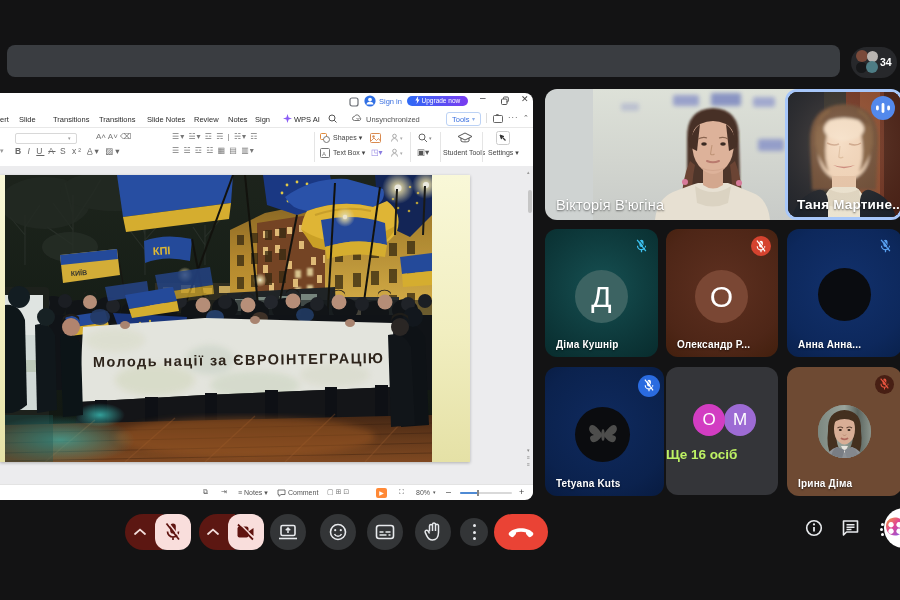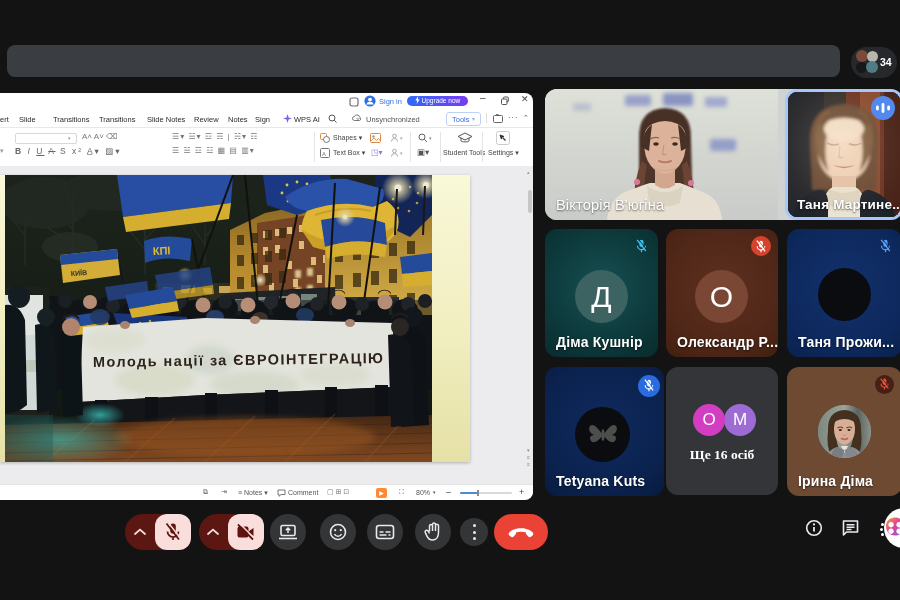--- a/index.html
+++ b/index.html
@@ -8,21 +8,21 @@
   .abs{position:absolute;}
   
   #topbar{left:7px;top:45px;width:833px;height:32px;background:#3a3d41;border-radius:8px;}
   #countpill{left:851px;top:47px;width:46px;height:31px;background:#27282b;border-radius:16px;}
   #countpill .av{position:absolute;border-radius:50%;}
   #count24{position:absolute;left:29px;top:9px;color:#fff;font-size:10.5px;font-weight:bold;}
   
   #wps{left:0;top:93px;width:533px;height:406px;background:#fff;border-radius:0 8px 8px 0;}
   
   .tile{position:absolute;border-radius:12px;overflow:hidden;}
-  .name{position:absolute;left:11px;bottom:7px;color:#fff;font-size:14px;font-weight:bold;
+  .name{position:absolute;left:11px;bottom:7px;color:#fff;font-size:10px;font-weight:bold;
         text-shadow:0 1px 2px rgba(0,0,0,.6);letter-spacing:.2px;white-space:nowrap;}
   .avcirc{position:absolute;border-radius:50%;display:flex;align-items:center;justify-content:center;
           color:#fff;}
 </style>
 </head>
 <body>
 <div id="topbar" class="abs"></div>
 <div id="countpill" class="abs">
   <div class="av" style="left:5px;top:3px;width:12px;height:12px;background:#7a4a3a;"></div>
   <div class="av" style="left:16px;top:4px;width:11px;height:11px;background:#b8b4b0;"></div>
@@ -86,21 +86,21 @@
       <rect x="0.5" y="1.5" width="9" height="7" rx="1" fill="none" stroke="#555" stroke-width="0.9"></rect>
       <path d="M3 1 l2 -1 l0 2" fill="none" stroke="#555" stroke-width="0.9"></path>
     </svg>
     <span class="abs" style="left:508px;top:3px;color:#555;letter-spacing:1px;">···</span>
     <span class="abs" style="left:523px;top:4px;color:#555;font-size:7px;">⌃</span>
   </div>
 
   <div class="abs" id="toolbar" style="left:0;top:34px;width:533px;height:39px;border-top:1px solid #e8e8e8;border-bottom:1px solid #e2e2e2;background:#fff;color:#777;">
     <div class="abs" style="left:15px;top:5px;width:60px;height:9px;background:#fff;border:1px solid #d8d8d8;border-radius:2px;"></div>
     <div class="abs" style="left:68px;top:7px;font-size:5px;color:#999;">▾</div>
-    <div class="abs" style="left:82px;top:4px;font-size:8px;color:#777;">A˄ A˅ ⌫</div>
+    <div class="abs" style="left:96px;top:4px;font-size:8px;color:#777;">A˄ A˅ ⌫</div>
     <div class="abs" style="left:0px;top:19px;font-size:7px;color:#999;">▾</div>
     <div class="abs" style="left:15px;top:18px;font-size:8.5px;color:#666;letter-spacing:2px;"><b>B</b> <i>I</i> <u>U</u> <s>A</s> S x² A̲▾ ▨▾</div>
 
     <div class="abs" style="left:172px;top:4px;font-size:8px;color:#777;letter-spacing:1px;">☰▾ ☱▾ ☲ ☴ | ☵▾ ☶</div>
     <div class="abs" style="left:172px;top:18px;font-size:8px;color:#777;letter-spacing:1px;">☰ ☱ ☲ ☳ ▦ ▤ ▥▾</div>
     <div class="abs" style="left:314px;top:4px;width:1px;height:30px;background:#e5e5e5;"></div>
 
     <svg class="abs" style="left:320px;top:5px;" width="10" height="10" viewBox="0 0 10 10">
       <rect x="0.5" y="0.5" width="6" height="6" rx="1" fill="none" stroke="#e08a3c" stroke-width="1"></rect>
       <circle cx="6.5" cy="6.5" r="3" fill="#fff" stroke="#777" stroke-width="1"></circle>
@@ -524,21 +524,21 @@
     <span class="abs" style="left:416px;top:3.5px;">80%</span>
     <span class="abs" style="left:433px;top:4px;font-size:5px;">▾</span>
     <span class="abs" style="left:446px;top:2px;font-size:9px;color:#444;">–</span>
     <div class="abs" style="left:460px;top:6.5px;width:52px;height:2px;background:#d9d9d9;border-radius:1px;"></div>
     <div class="abs" style="left:460px;top:6.5px;width:19px;height:2px;background:#4e8ad4;border-radius:1px;"></div>
     <div class="abs" style="left:477px;top:4.5px;width:2px;height:6px;background:#888;"></div>
     <span class="abs" style="left:519px;top:1.5px;font-size:9px;color:#444;">+</span>
   </div>
 </div>
 
-<div class="tile" id="t-vika" style="left:545px;top:89px;width:274px;height:131px;background:#cfd3d2;">
+<div class="tile" id="t-vika" style="left:545px;top:89px;width:274px;height:131px;background:#cfd3d2;padding-left:48px;">
   <svg width="233" height="131" viewBox="0 0 233 131">
     <defs>
       <linearGradient id="vwall" x1="0" y1="0" x2="0" y2="1">
         <stop offset="0" stop-color="#dde1d8"></stop>
           <stop offset="0.55" stop-color="#d2d5cf"></stop>
           <stop offset="1" stop-color="#c8cbc8"></stop>
       </linearGradient>
       <filter id="vblur">
           <feGaussianBlur stdDeviation="2.2"></feGaussianBlur>
         </filter>
@@ -653,21 +653,21 @@
   <svg class="abs" style="right:10px;top:10px;" width="14" height="15" viewBox="0 0 20 22">
     <rect x="7.2" y="2.5" width="5.6" height="10" rx="2.8" fill="#fff"></rect>
     <path d="M4.5 10.5 a5.5 5.5 0 0 0 11 0" fill="none" stroke="#fff" stroke-width="1.7"></path>
     <line x1="10" y1="16.2" x2="10" y2="19.5" stroke="#fff" stroke-width="1.7"></line>
     <line x1="4" y1="2.5" x2="16" y2="18" stroke="#fff" stroke-width="1.8"></line>
     <line x1="5.7" y1="1.3" x2="17.7" y2="16.8" stroke="#d5432f" stroke-width="1.2"></line>
   </svg>
 </div>
 <div class="tile" id="t-anna" style="left:787px;top:229px;width:115px;height:128px;background:radial-gradient(circle at 50% 45%,#12316c 0%,#0d285c 70%,#09214c 100%);">
   <div class="avcirc" style="left:31px;top:39px;width:53px;height:53px;background:#0a0c10;"></div>
-  <div class="name">Таня Прожи...</div>
+  <div class="name">Анна Анна...</div>
   <svg class="abs" style="right:9px;top:9px;" width="15" height="16" viewBox="0 0 20 22">
     <rect x="7.2" y="2.5" width="5.6" height="10" rx="2.8" fill="#58a0f0"></rect>
     <path d="M4.5 10.5 a5.5 5.5 0 0 0 11 0" fill="none" stroke="#58a0f0" stroke-width="1.7"></path>
     <line x1="10" y1="16.2" x2="10" y2="19.5" stroke="#58a0f0" stroke-width="1.7"></line>
     <line x1="4" y1="2.5" x2="16" y2="18" stroke="#58a0f0" stroke-width="1.8"></line>
     <line x1="5.7" y1="1.3" x2="17.7" y2="16.8" stroke="#0f2c63" stroke-width="1.2"></line>
   </svg>
 </div>
 <div class="tile" id="t-tetyana" style="left:545px;top:367px;width:119px;height:129px;background:radial-gradient(circle at 50% 45%,#0f2a5e 0%,#0b224e 70%,#081b40 100%);">
   <div class="avcirc" style="left:30px;top:40px;width:55px;height:55px;background:#0b0c0f;"></div>
@@ -684,21 +684,21 @@
     <rect x="7.2" y="2.5" width="5.6" height="10" rx="2.8" fill="#fff"></rect>
     <path d="M4.5 10.5 a5.5 5.5 0 0 0 11 0" fill="none" stroke="#fff" stroke-width="1.7"></path>
     <line x1="10" y1="16.2" x2="10" y2="19.5" stroke="#fff" stroke-width="1.7"></line>
     <line x1="4" y1="2.5" x2="16" y2="18" stroke="#fff" stroke-width="1.8"></line>
     <line x1="5.7" y1="1.3" x2="17.7" y2="16.8" stroke="#2a6be0" stroke-width="1.2"></line>
   </svg>
 </div>
 <div class="tile" id="t-more" style="left:666px;top:367px;width:112px;height:128px;background:#343539;">
   <div class="avcirc" style="left:58px;top:37px;width:32px;height:32px;background:#9d6bd4;font-size:17px;">M</div>
   <div class="avcirc" style="left:27px;top:37px;width:32px;height:32px;background:#d23dc2;font-size:17px;">O</div>
-  <div style="position:absolute;left:0;right:0;top:80px;text-align:center;color:#ffffff;font-size:13.5px;font-weight:bold;font-family:Liberation Serif, serif;">Ще 16 осіб</div>
+  <div style="position:absolute;left:0;right:0;top:80px;color:#bef264;font-size:13.5px;font-weight:bold;">Ще 16 осіб</div>
 </div>
 <div class="tile" id="t-iryna" style="left:787px;top:367px;width:115px;height:129px;background:#6e4a33;">
   <div class="avcirc" style="left:31px;top:38px;width:53px;height:53px;background:#8a9088;overflow:hidden;">
     <svg width="53" height="53" viewBox="0 0 53 53">
       <defs>
           <linearGradient id="ibg" x1="0" y1="0" x2="1" y2="0">
         <stop offset="0" stop-color="#7c8880"></stop>
             <stop offset="0.5" stop-color="#9aa49c"></stop>
             <stop offset="0.75" stop-color="#5a645e"></stop>
             <stop offset="1" stop-color="#8a948c"></stop>

